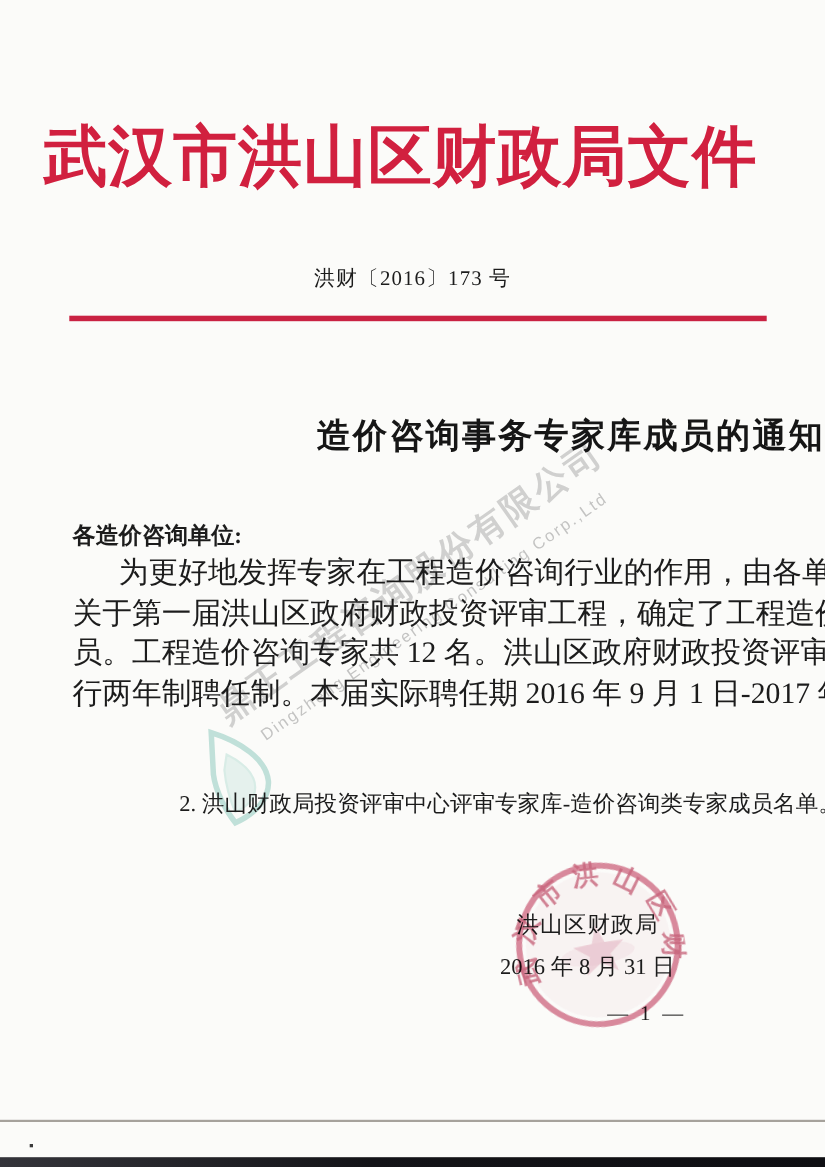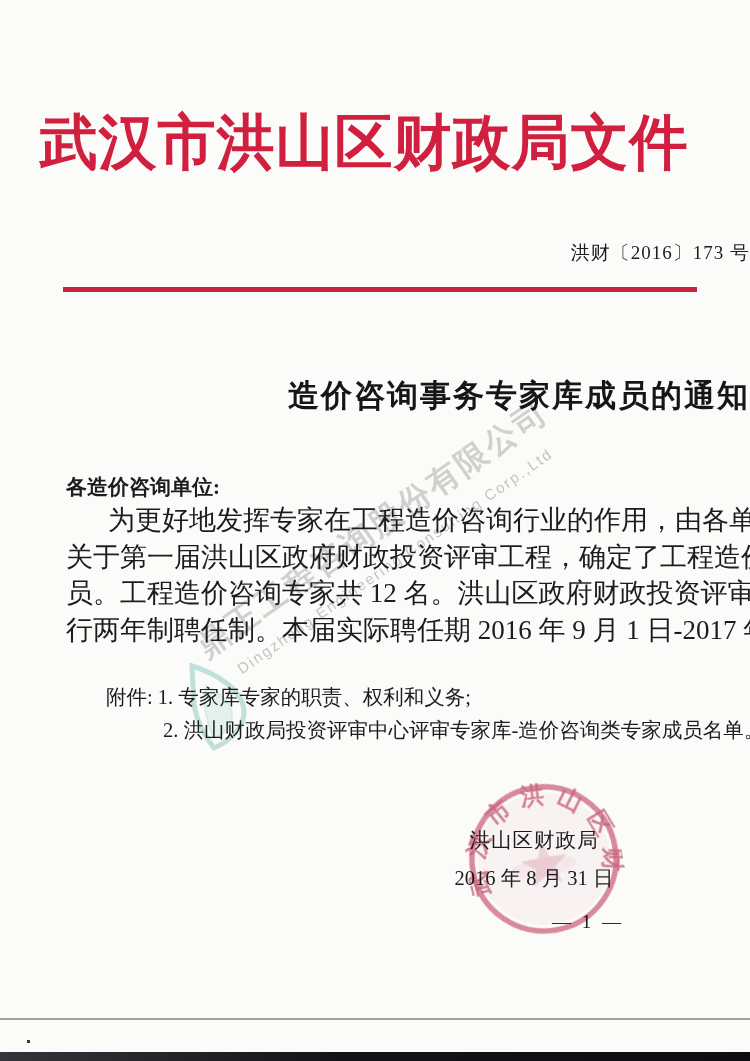--- a/index.html
+++ b/index.html
@@ -30,21 +30,21 @@
   .logo-wm{position:absolute;left:184px;top:660px;z-index:1;opacity:.5;}
   
   .org-title{
     position:absolute;top:104px;left:0;width:728px;
     text-align:center;font-size:58px;font-weight:bold;
     letter-spacing:1px;color:#d1203f;z-index:2;
     transform:scaleY(1.04);white-space:nowrap;
   }
   .doc-number{
     position:absolute;top:240px;left:0;width:750px;
-    text-align:right;font-size:19px;letter-spacing:1px;z-index:2;
+    text-align:center;font-size:19px;letter-spacing:1px;z-index:2;
   }
   .red-line{
     position:absolute;top:287px;left:63px;width:634px;height:5px;
     background:#c92242;z-index:2;
   }
   
   .doc-title-1,.doc-title-2{
     position:absolute;left:0;width:750px;text-align:center;
     font-size:31px;font-weight:bold;letter-spacing:2px;
     color:#161616;z-index:2;white-space:nowrap;
@@ -126,21 +126,20 @@
 
   <div class="salutation">各造价咨询单位:</div>
 
   <div class="paragraph">
     <div class="para-line first">为更好地发挥专家在工程造价咨询行业的作用，由各单位推荐，洪</div>
     <div class="para-line">关于第一届洪山区政府财政投资评审工程，确定了工程造价咨询专家库成</div>
     <div class="para-line">员。工程造价咨询专家共 12 名。洪山区政府财政投资评审专家库成员实</div>
     <div class="para-line">行两年制聘任制。本届实际聘任期 2016 年 9 月 1 日-2017 年 6 月 30 日。</div>
   </div>
 
-  <div class="attach-1">附件: 1. 专家库专家的职责、权利和义务;</div>
   <div class="attach-2">2. 洪山财政局投资评审中心评审专家库-造价咨询类专家成员名单。</div>
 
   <div class="sig-org">洪山区财政局</div>
   <div class="sig-date">2016 年 8 月 31 日</div>
 
   <svg class="seal" width="156" height="156" viewBox="0 0 156 156">
     <defs>
       <path id="sealArc" d="M 24,108 A 60,60 0 1 1 132,108" fill="none"></path>
     </defs>
     <circle cx="78" cy="78" r="72" fill="none" stroke="#cd5a77" stroke-width="5.5" opacity=".8"></circle>

